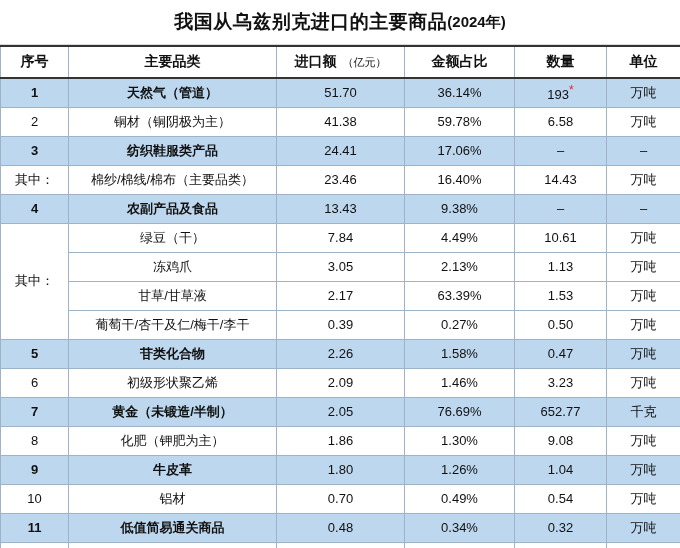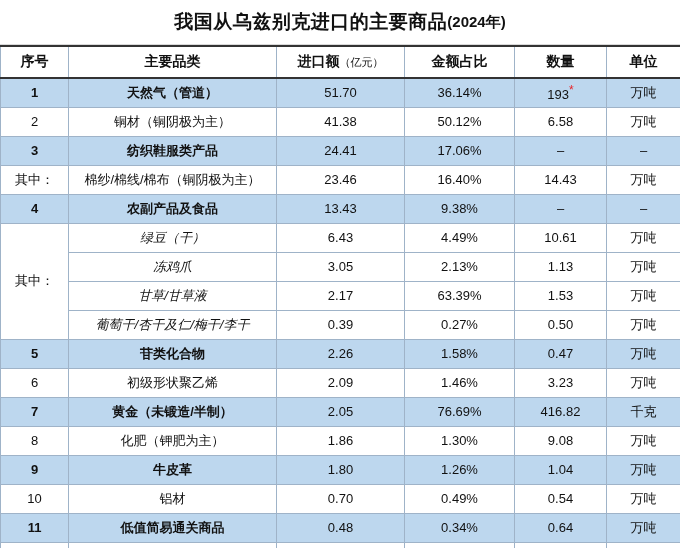--- a/index.html
+++ b/index.html
@@ -68,33 +68,33 @@
     background: #ffffff;
     font-weight: bold;
     font-size: 14px;
     height: 32px;
     border-top: 2px solid #333333;
     border-bottom: 2px solid #333333;
   }
   .hdr-sub {
     font-size: 11px;
     font-weight: normal;
+    padding-left: 6px;
   }
   tr.blue td { background: #bdd7ee; }
   tr.white td { background: #ffffff; }
   td.name {
     font-weight: normal;
     margin-left: 40px;
   }
   tr.blue td.name, tr.blue td.idx {
     font-weight: bold;
   }
   td.sub-name {
     font-size: 12.5px;
-    font-style: italic;
   }
   td.group-label {
     font-size: 12.5px;
   }
   .star {
     color: #e8252a;
     font-size: 12px;
     vertical-align: super;
   }
   .watermark {
@@ -141,52 +141,52 @@
           <td class="name">天然气（管道）</td>
           <td>51.70</td>
           <td>36.14%</td>
           <td>193<span class="star">*</span></td>
           <td>万吨</td>
         </tr>
         <tr class="white">
           <td class="idx">2</td>
           <td class="name">铜材（铜阴极为主）</td>
           <td>41.38</td>
-          <td>50.12%</td>
+          <td>59.78%</td>
           <td>6.58</td>
           <td>万吨</td>
         </tr>
         <tr class="blue">
           <td class="idx">3</td>
           <td class="name">纺织鞋服类产品</td>
           <td>24.41</td>
           <td>17.06%</td>
           <td>–</td>
           <td>–</td>
         </tr>
         <tr class="white">
           <td class="idx">其中：</td>
-          <td class="name">棉纱/棉线/棉布（铜阴极为主）</td>
+          <td class="name">棉纱/棉线/棉布（主要品类）</td>
           <td>23.46</td>
           <td>16.40%</td>
           <td>14.43</td>
           <td>万吨</td>
         </tr>
         <tr class="blue">
           <td class="idx">4</td>
           <td class="name">农副产品及食品</td>
           <td>13.43</td>
           <td>9.38%</td>
           <td>–</td>
           <td>–</td>
         </tr>
         <tr class="white">
           <td class="group-label" rowspan="4">其中：</td>
           <td class="name sub-name">绿豆（干）</td>
-          <td>6.43</td>
+          <td>7.84</td>
           <td>4.49%</td>
           <td>10.61</td>
           <td>万吨</td>
         </tr>
         <tr class="white">
           <td class="name sub-name">冻鸡爪</td>
           <td>3.05</td>
           <td>2.13%</td>
           <td>1.13</td>
           <td>万吨</td>
@@ -219,21 +219,21 @@
           <td>2.09</td>
           <td>1.46%</td>
           <td>3.23</td>
           <td>万吨</td>
         </tr>
         <tr class="blue">
           <td class="idx">7</td>
           <td class="name">黄金（未锻造/半制）</td>
           <td>2.05</td>
           <td>76.69%</td>
-          <td>416.82</td>
+          <td>652.77</td>
           <td>千克</td>
         </tr>
         <tr class="white">
           <td class="idx">8</td>
           <td class="name">化肥（钾肥为主）</td>
           <td>1.86</td>
           <td>1.30%</td>
           <td>9.08</td>
           <td>万吨</td>
         </tr>
@@ -251,21 +251,21 @@
           <td>0.70</td>
           <td>0.49%</td>
           <td>0.54</td>
           <td>万吨</td>
         </tr>
         <tr class="blue">
           <td class="idx">11</td>
           <td class="name">低值简易通关商品</td>
           <td>0.48</td>
           <td>0.34%</td>
-          <td>0.64</td>
+          <td>0.32</td>
           <td>万吨</td>
         </tr>
         <tr class="white">
           <td class="idx"></td>
           <td class="name sub-name">其他</td>
           <td>0.90</td>
           <td>0.63%</td>
           <td></td>
           <td></td>
         </tr>

